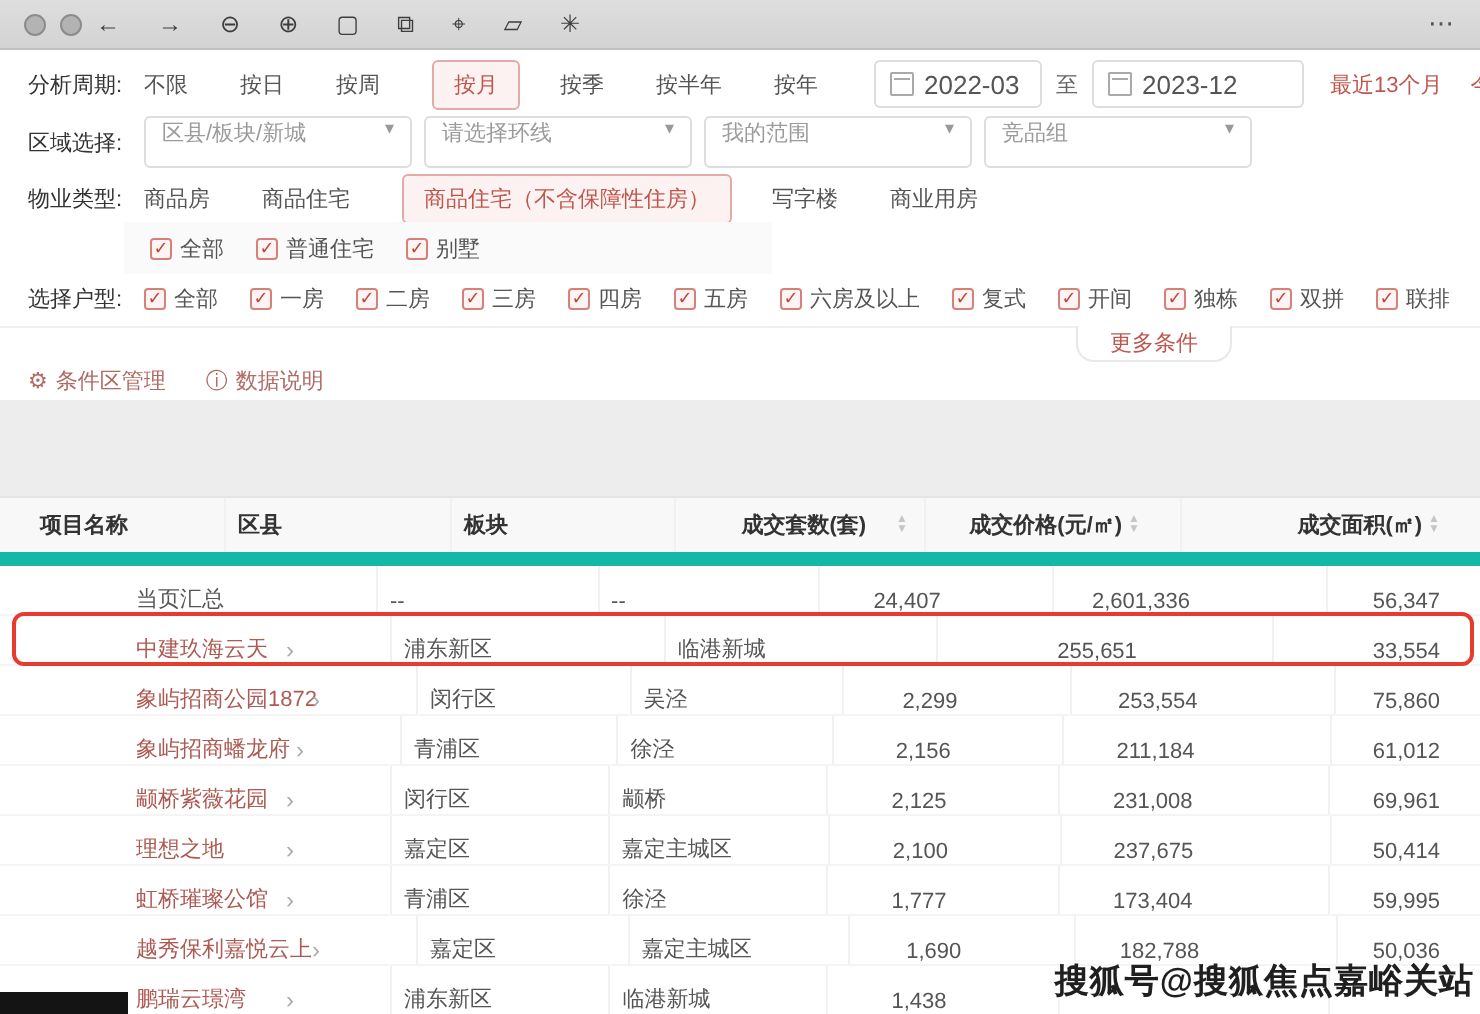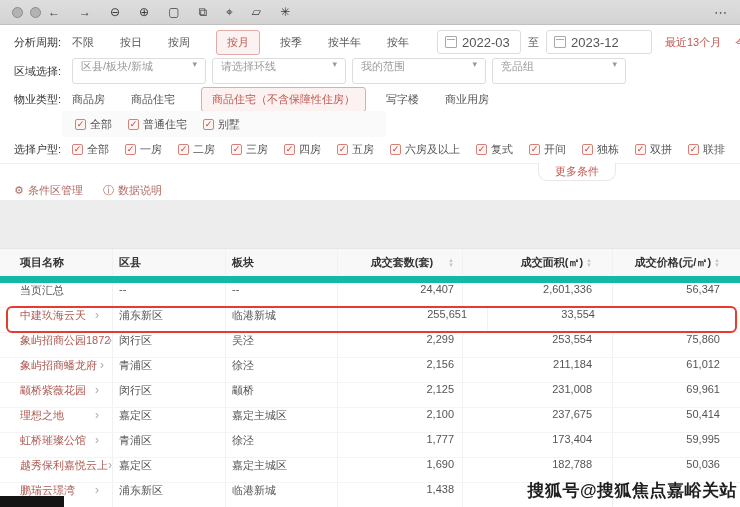--- a/index.html
+++ b/index.html
@@ -54,21 +54,21 @@
   .mg-item{display:inline-flex;align-items:center;margin-right:20px;cursor:pointer;}
   .mg-ic{margin-right:4px;font-size:11px;}
 
   .band{position:absolute;top:200px;left:0;width:740px;height:48px;background:#ededed;}
 
   
   .table{position:absolute;top:248px;left:0;width:740px;bottom:0;background:#fff;border-top:1px solid #e5e5e5;box-sizing:border-box;}
   .thead{display:flex;height:34px;background:#f8f8f8;border-bottom:7px solid #14b8a6;box-sizing:border-box;}
   .th{display:flex;align-items:center;box-sizing:border-box;font-size:11px;font-weight:700;color:#333;}
   .tr{display:flex;height:25px;border-bottom:1px solid #f4f4f4;box-sizing:border-box;position:relative;background:#fff;}
-  .td{display:flex;align-items:flex-start;box-sizing:border-box;font-size:11px;color:#555;white-space:nowrap;}
+  .td{display:flex;align-items:flex-end;box-sizing:border-box;font-size:11px;color:#555;white-space:nowrap;margin-left:48px;}
   .c0{width:112px;padding-left:20px;}
   .c1{width:113px;padding-left:6px;}
   .c2{width:112px;padding-left:6px;}
   .c3{width:125px;justify-content:flex-end;padding-right:8px;gap:12px;}
   .c4{width:150px;justify-content:flex-end;padding-right:20px;}
   .c5{width:128px;justify-content:flex-end;padding-right:20px;}
   .c1,.c2,.c3,.c4,.c5{border-left:1px solid #f1f1f1;}
   .pname{color:#ad5a53;min-width:72px;display:inline-block;}
   .pname.psum{color:#555;}
   .chev{color:#aaa;font-size:12px;margin-left:3px;}
@@ -260,34 +260,34 @@
         <div class="th c2">
           <span>板块</span>
         </div>
         <div class="th c3">
           <span>成交套数(套)</span>
           <span class="sort">
             <span class="su">▲</span>
             <span class="sd">▼</span>
           </span>
         </div>
+        <div class="th c5">
+          <span>成交价格(元/㎡)</span>
+          <span class="sort">
+            <span class="su">▲</span>
+            <span class="sd">▼</span>
+          </span>
+        </div>
         <div class="th c4">
           <span>成交面积(㎡)</span>
           <span class="sort">
             <span class="su">▲</span>
             <span class="sd">▼</span>
           </span>
         </div>
-        <div class="th c5">
-          <span>成交价格(元/㎡)</span>
-          <span class="sort">
-            <span class="su">▲</span>
-            <span class="sd">▼</span>
-          </span>
-        </div>
       </div>
     <div id="tbody">
         <div class="tr">
           <div class="td c0">
             <span class="pname psum">当页汇总</span>
           </div>
           <div class="td c1">--</div>
           <div class="td c2">--</div>
           <div class="td c3">24,407</div>
           <div class="td c4">2,601,336</div>

